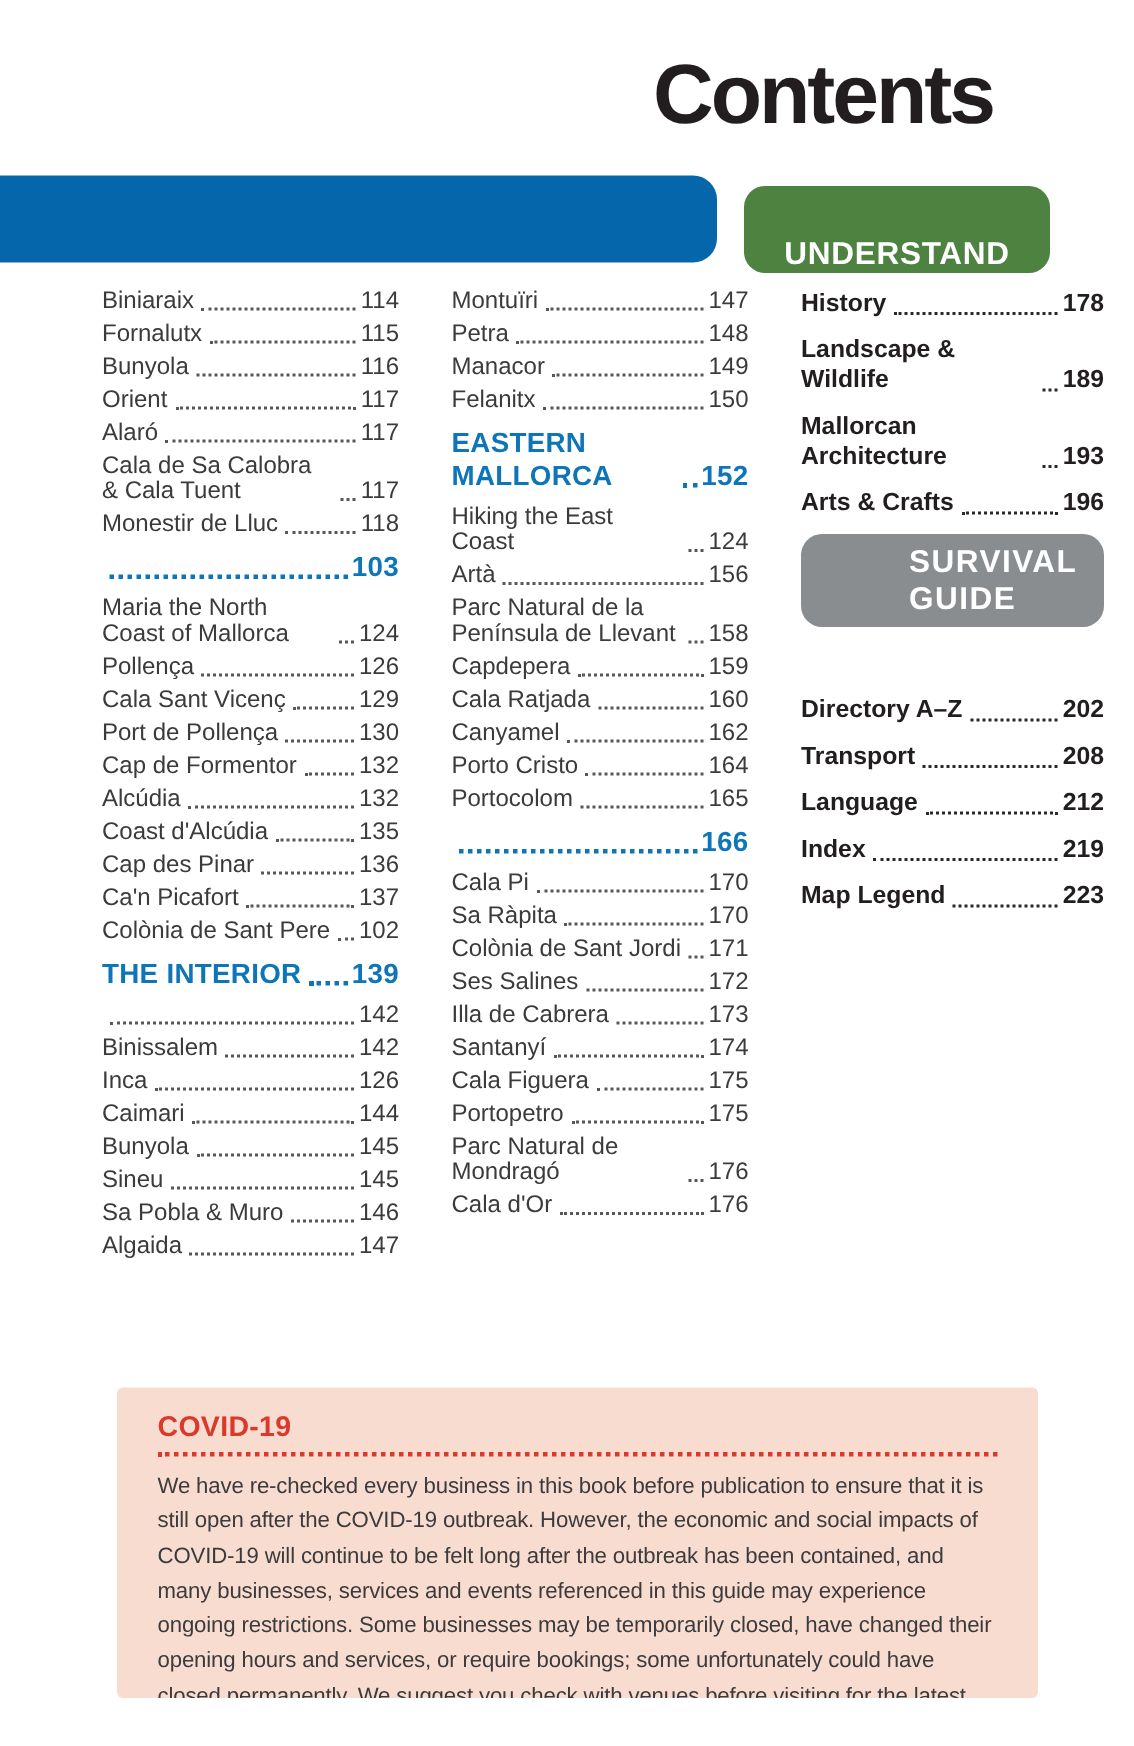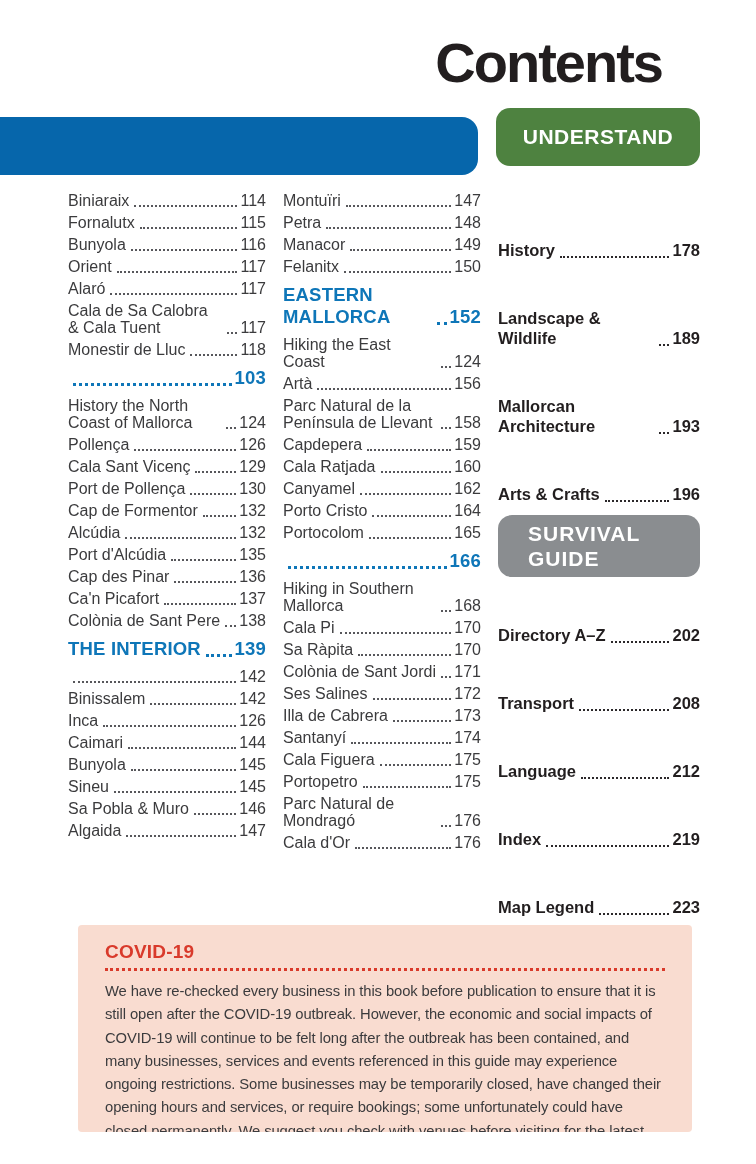--- a/index.html
+++ b/index.html
@@ -10,28 +10,28 @@
   }
   .page-title{
     position:absolute;top:30px;right:94px;
     font-size:56px;font-weight:900;letter-spacing:-2px;color:#221e1f;
   }
   .blue-bar{
     position:absolute;left:0;top:117px;width:478px;height:58px;
     background:var(--blue-bar);border-radius:0 16px 16px 0;
   }
   .understand-badge{
-    position:absolute;left:496px;top:108px;width:204px;height:58px;
+    position:absolute;left:496px;top:124px;width:204px;height:58px;
     background:var(--green);border-radius:14px;color:#fff;
     font-weight:700;font-size:21px;letter-spacing:.5px;
-    display:flex;align-items:center;justify-content:center;box-sizing:border-box;
+    display:flex;align-items:flex-end;justify-content:center;box-sizing:border-box;
   }
   .columns{
     position:absolute;left:68px;top:192px;width:632px;
-    display:flex;gap:17px;align-items:flex-start;
+    display:flex;gap:35px;align-items:flex-start;
   }
   .col{width:198px;flex:none;}
   .col-right{width:202px;flex:none;}
   .toc-row{
     display:flex;align-items:flex-end;
     font-size:16px;line-height:17px;color:var(--text);
     margin-bottom:5px;
   }
   .toc-row .lbl{flex:0 1 auto;}
   .toc-row .leader{
@@ -41,28 +41,28 @@
   }
   .toc-row .pg{flex:none;white-space:nowrap;}
   .toc-heading{
     color:var(--hblue);font-weight:700;font-size:18.5px;line-height:22px;
     margin-top:9px;margin-bottom:8px;letter-spacing:.2px;
   }
   .toc-heading .leader{border-bottom:3px dotted var(--hblue);margin-bottom:3px;}
   .col-right .toc-row{
     font-weight:700;font-size:16.5px;line-height:20px;color:var(--bold-text);
     margin-bottom:11px;
-    margin-top:48px;
   }
   .col-right .toc-row .leader{border-bottom:2.5px dotted #2b282a;}
   .survival-badge{
     width:202px;height:62px;background:var(--gray);border-radius:14px;
     color:#fff;font-weight:700;font-size:21px;line-height:25px;letter-spacing:1px;
     display:flex;align-items:center;box-sizing:border-box;padding-left:30px;
     margin:11px 0 45px;
+    justify-content:flex-end;
   }
   .survival-badge .txt{width:130px;}
   .covid-box{
     position:absolute;left:78px;top:925px;width:614px;height:207px;
     background:var(--covid-bg);border-radius:4px;box-sizing:border-box;
     padding:16px 27px 0 27px;overflow:hidden;
   }
   .covid-title{
     color:var(--covid-red);font-size:19px;font-weight:800;
     margin:0 0 5px 0;letter-spacing:.2px;
@@ -119,21 +119,21 @@
       <div class="toc-row">
         <span class="lbl">Monestir de Lluc</span>
         <span class="leader"></span>
         <span class="pg">118</span>
       </div>
       <div class="toc-row toc-heading">
         <span class="leader"></span>
         <span class="pg">103</span>
       </div>
       <div class="toc-row">
-        <span class="lbl">History the North Coast of Mallorca</span>
+        <span class="lbl">Maria the North Coast of Mallorca</span>
         <span class="leader"></span>
         <span class="pg">124</span>
       </div>
       <div class="toc-row">
         <span class="lbl">Pollença</span>
         <span class="leader"></span>
         <span class="pg">126</span>
       </div>
       <div class="toc-row">
         <span class="lbl">Cala Sant Vicenç</span>
@@ -149,38 +149,38 @@
         <span class="lbl">Cap de Formentor</span>
         <span class="leader"></span>
         <span class="pg">132</span>
       </div>
       <div class="toc-row">
         <span class="lbl">Alcúdia</span>
         <span class="leader"></span>
         <span class="pg">132</span>
       </div>
       <div class="toc-row">
-        <span class="lbl">Port d'Alcúdia</span>
+        <span class="lbl">Coast d'Alcúdia</span>
         <span class="leader"></span>
         <span class="pg">135</span>
       </div>
       <div class="toc-row">
         <span class="lbl">Cap des Pinar</span>
         <span class="leader"></span>
         <span class="pg">136</span>
       </div>
       <div class="toc-row">
         <span class="lbl">Ca'n Picafort</span>
         <span class="leader"></span>
         <span class="pg">137</span>
       </div>
       <div class="toc-row">
         <span class="lbl">Colònia de Sant Pere</span>
         <span class="leader"></span>
-        <span class="pg">138</span>
+        <span class="pg">102</span>
       </div>
       <div class="toc-row toc-heading">
         <span class="lbl">THE INTERIOR</span>
         <span class="leader"></span>
         <span class="pg">139</span>
       </div>
       <div class="toc-row">
         <span class="leader"></span>
         <span class="pg">142</span>
       </div>
@@ -282,25 +282,20 @@
         <span class="pg">164</span>
       </div>
       <div class="toc-row">
         <span class="lbl">Portocolom</span>
         <span class="leader"></span>
         <span class="pg">165</span>
       </div>
       <div class="toc-row toc-heading">
         <span class="leader"></span>
         <span class="pg">166</span>
-      </div>
-      <div class="toc-row">
-        <span class="lbl">Hiking in Southern Mallorca</span>
-        <span class="leader"></span>
-        <span class="pg">168</span>
       </div>
       <div class="toc-row">
         <span class="lbl">Cala Pi</span>
         <span class="leader"></span>
         <span class="pg">170</span>
       </div>
       <div class="toc-row">
         <span class="lbl">Sa Ràpita</span>
         <span class="leader"></span>
         <span class="pg">170</span>

